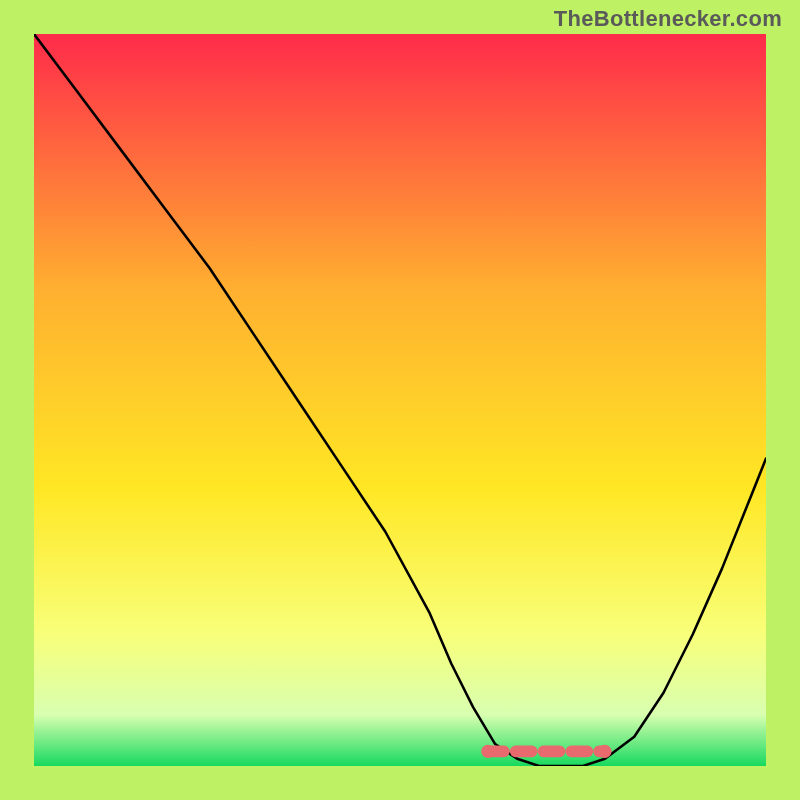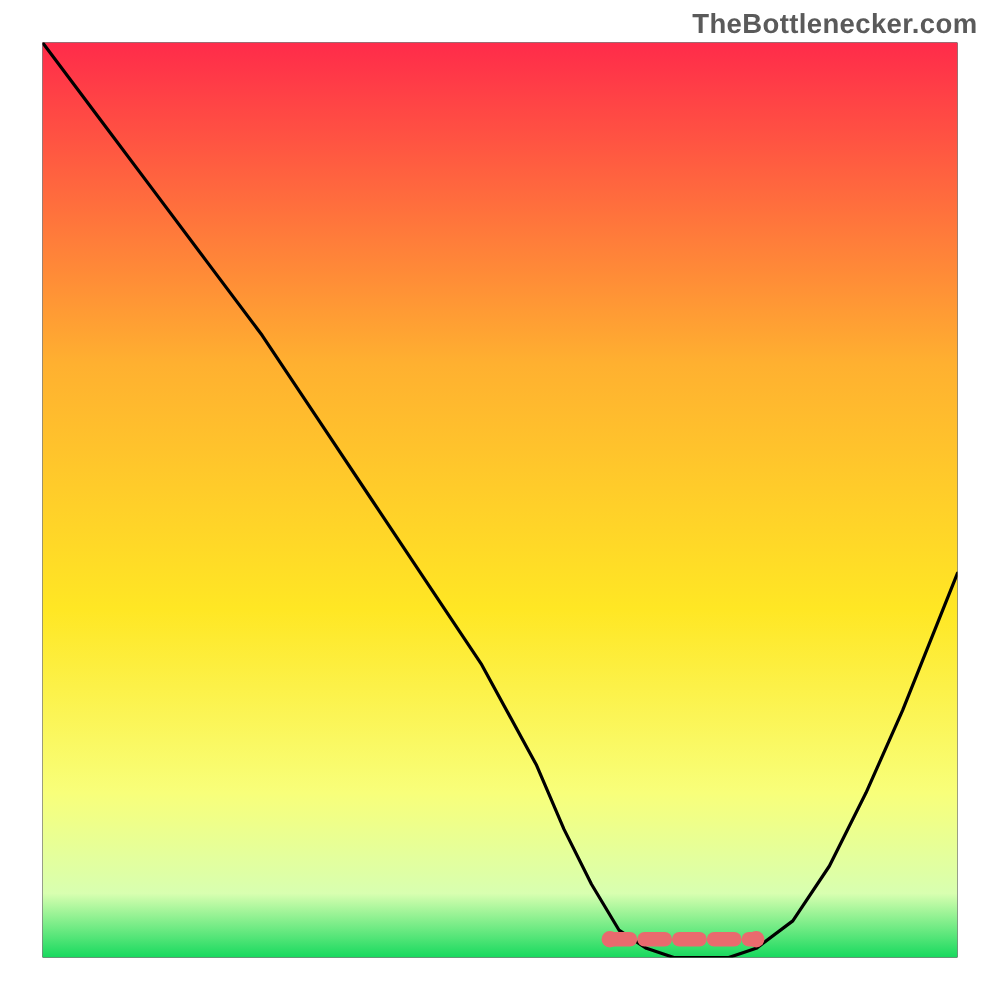--- a/index.html
+++ b/index.html
@@ -7,21 +7,21 @@
     padding: 0;
     width: 800px;
     height: 800px;
     background: #000;
     font-family: Arial, Helvetica, sans-serif;
   }
   .wrapper {
     position: relative;
     width: 800px;
     height: 800px;
-    background: #ffffff;
+    background: #bef264;
   }
   .attribution {
     position: absolute;
     top: 6px;
     right: 18px;
     color: #5a5a5a;
     font-size: 22px;
     font-weight: bold;
     letter-spacing: 0.3px;
   }

